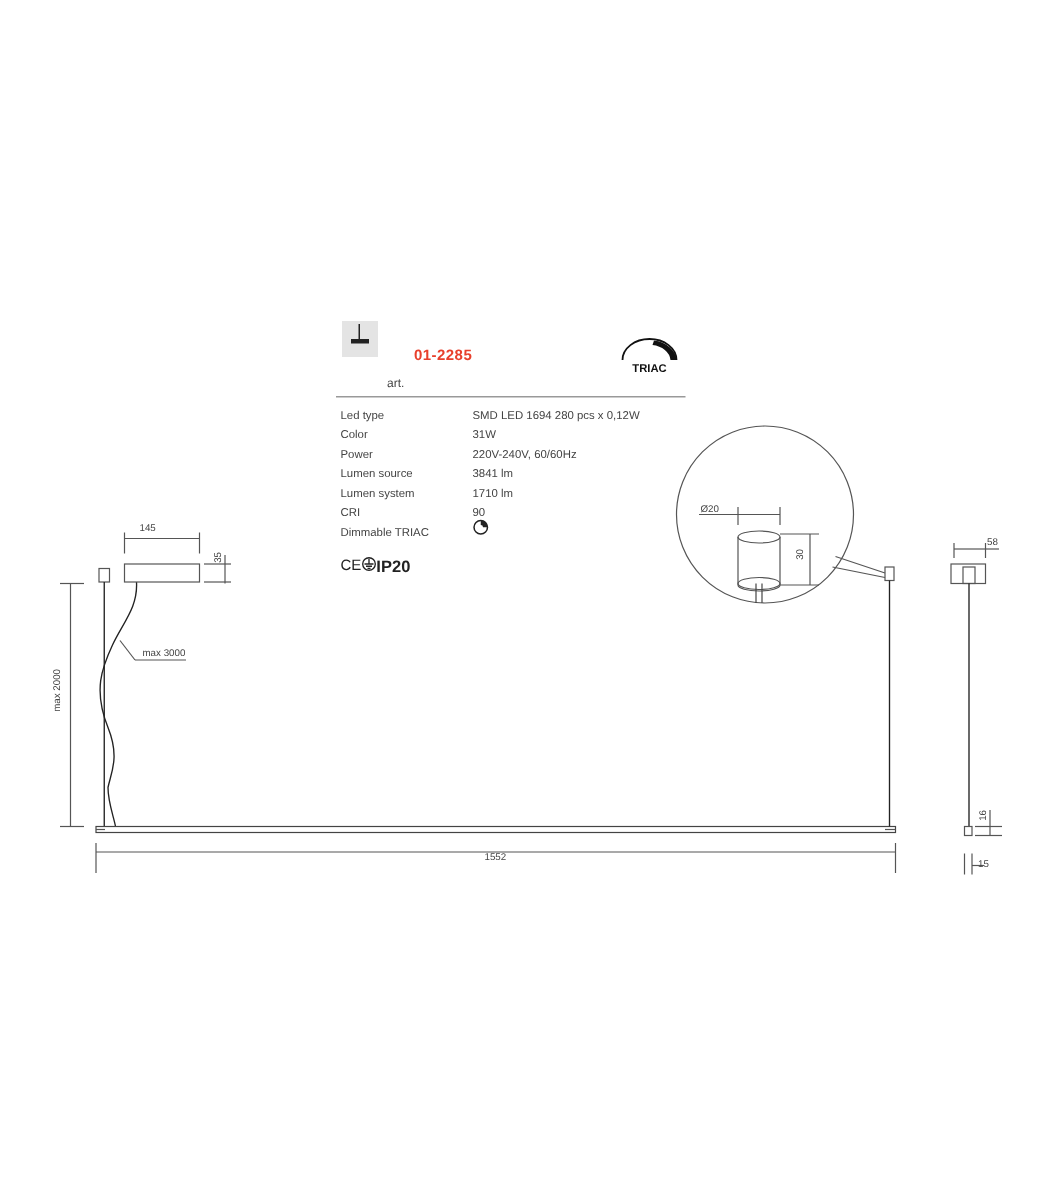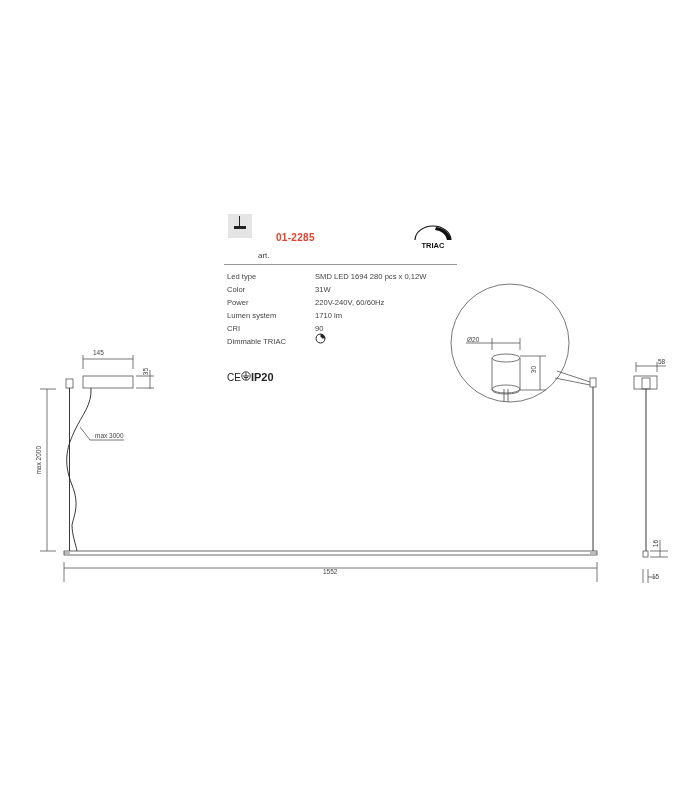--- a/index.html
+++ b/index.html
@@ -47,20 +47,24 @@
     <span class="spec-key">Led type</span>
     <span class="spec-val">SMD LED 1694 280 pcs x 0,12W</span>
   </div>
   <div class="spec-row">
     <span class="spec-key">Color</span>
     <span class="spec-val">31W</span>
   </div>
   <div class="spec-row">
     <span class="spec-key">Power</span>
     <span class="spec-val">220V-240V, 60/60Hz</span>
+  </div>
+  <div class="spec-row">
+    <span class="spec-key">Lumen source</span>
+    <span class="spec-val">3841 lm</span>
   </div>
   <div class="spec-row">
     <span class="spec-key">Lumen system</span>
     <span class="spec-val">1710 lm</span>
   </div>
   <div class="spec-row">
     <span class="spec-key">CRI</span>
     <span class="spec-val">90</span>
   </div>
   <div class="spec-row">

